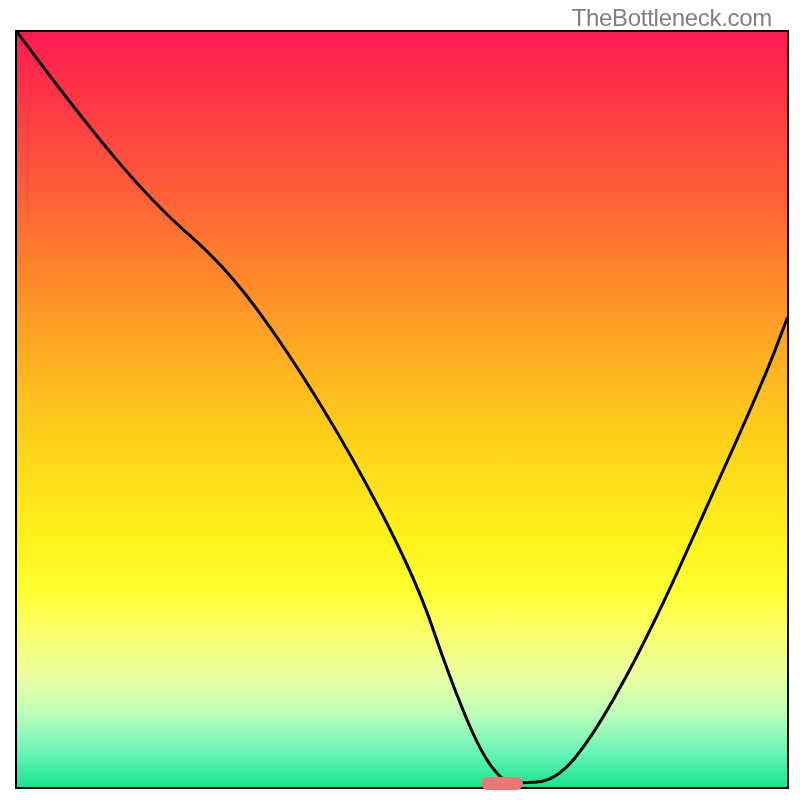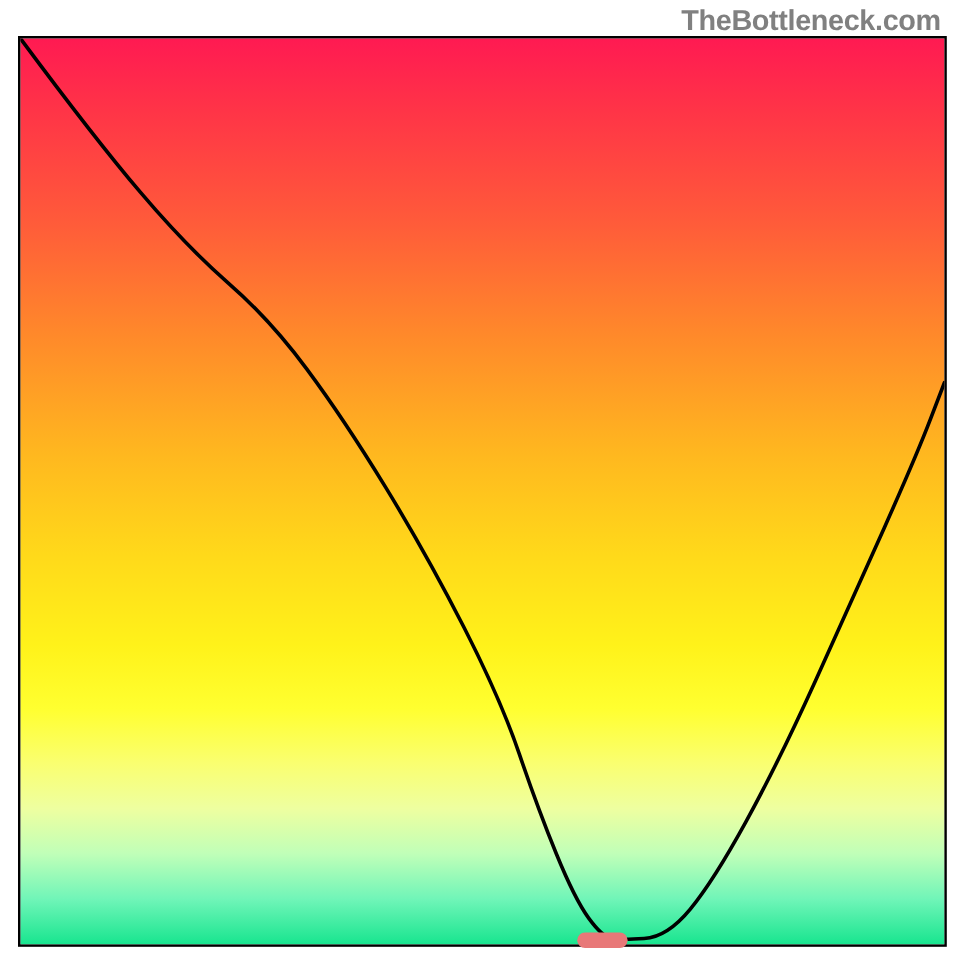--- a/index.html
+++ b/index.html
@@ -34,24 +34,24 @@
       #eeffa0 85%,
       #c0ffb8 90%,
       #70f5b8 95%,
       #18e58f 100%
     );
     border: 2px solid #000000;
   }
   .watermark {
     position: absolute;
     top: 4px;
-    right: 16px;
+    right: 28px;
     font-family: Arial, Helvetica, sans-serif;
     font-size: 24px;
-    font-weight: bold;
+    font-weight: normal;
     color: #808080;
     letter-spacing: -0.3px;
   }
   svg.curve {
     position: absolute;
     left: 0;
     top: 0;
     width: 100%;
     height: 100%;
   }

